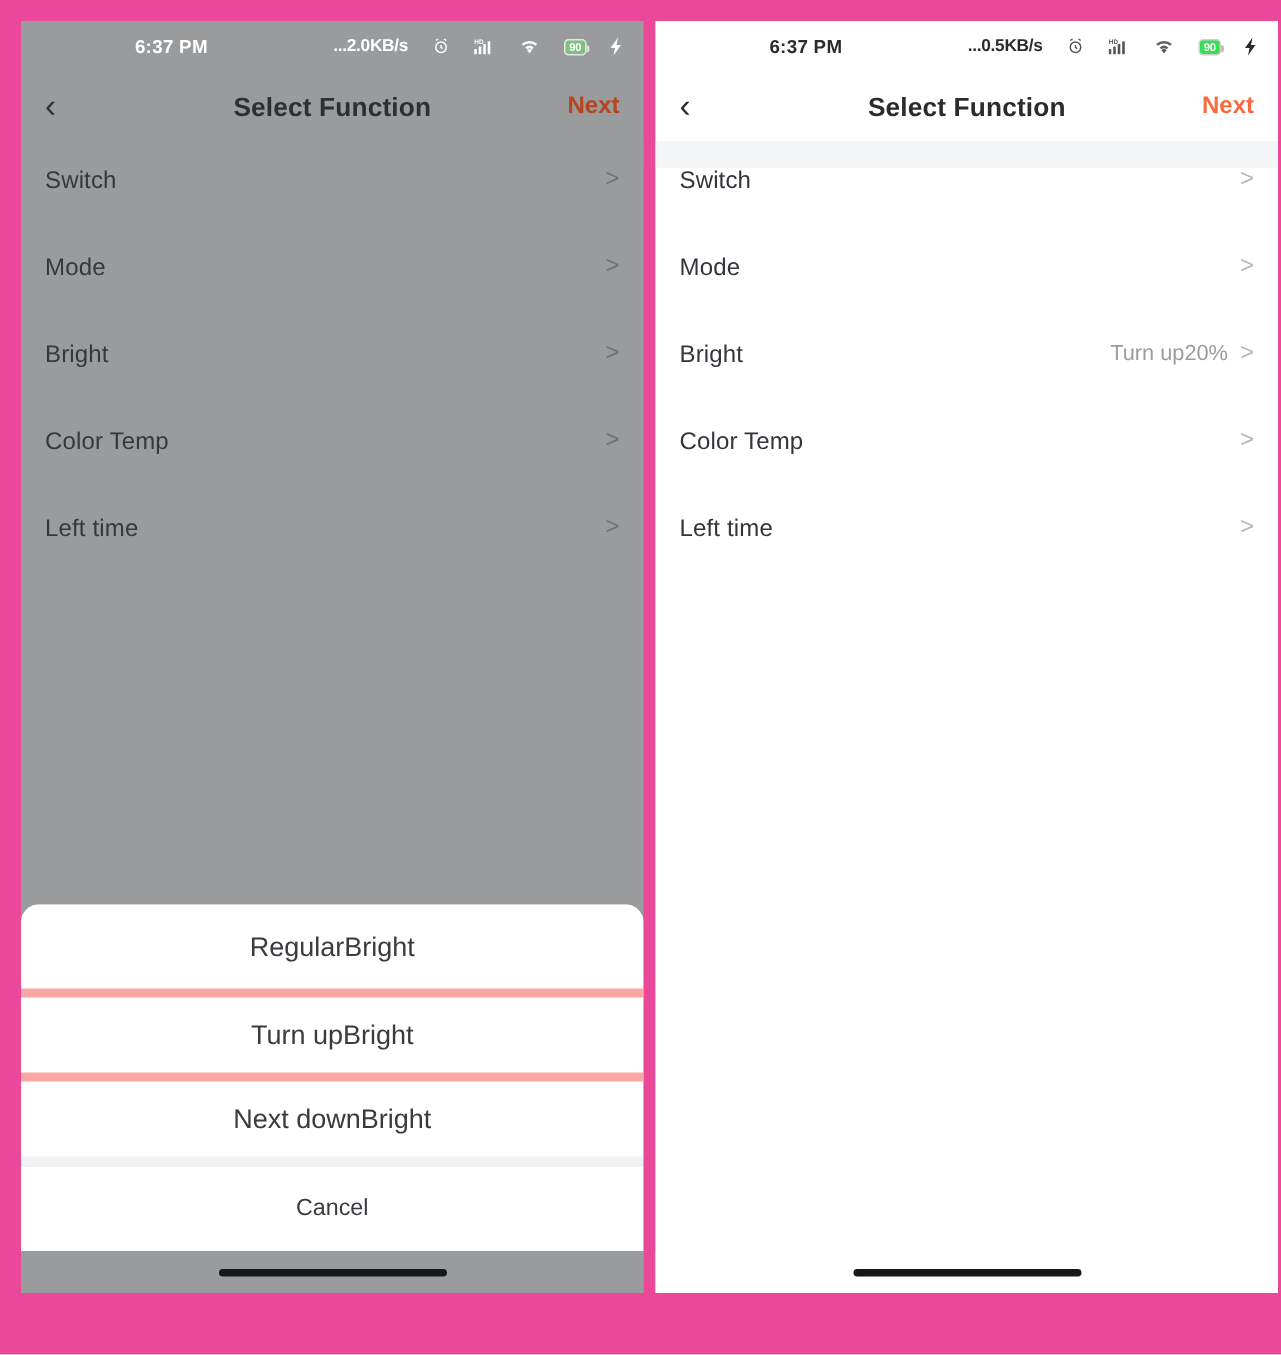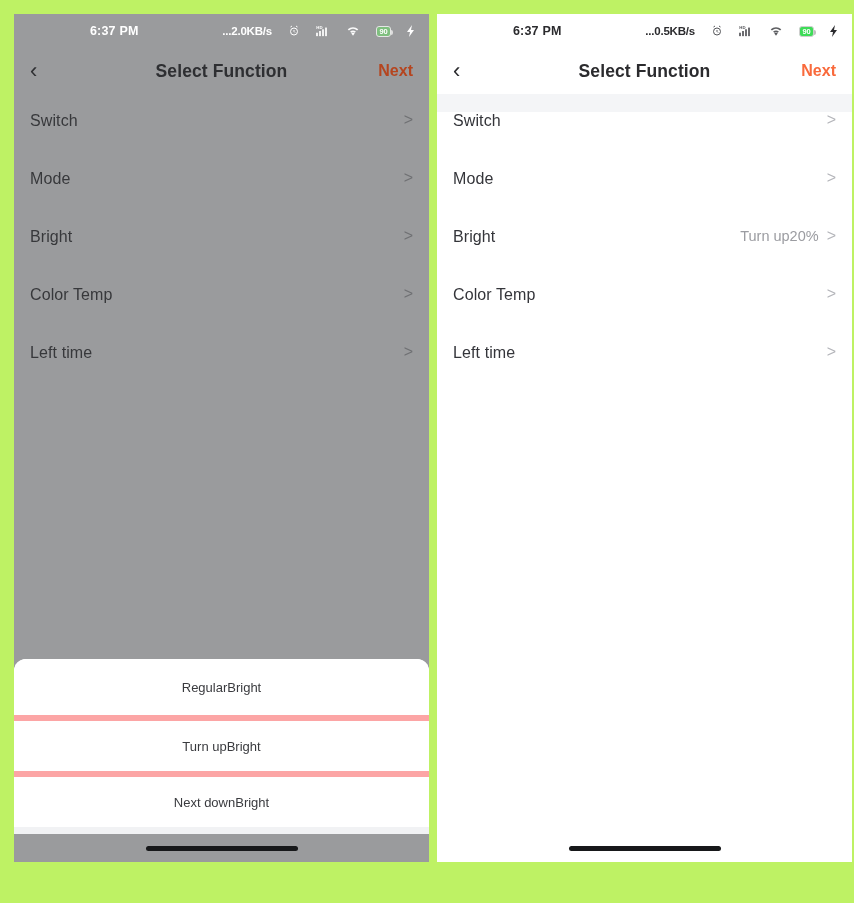--- a/index.html
+++ b/index.html
@@ -2,21 +2,21 @@
 <html><head>
 <meta charset="utf-8">
 <style>
   * { box-sizing: border-box; margin: 0; padding: 0; }
   html, body {
     width: 854px; height: 903px;
     background: #ffffff;
     font-family: "Liberation Sans", sans-serif;
     overflow: hidden;
   }
-  .stage { position: relative; width: 854px; height: 903px; background: #bef264; }
+  .stage { position: relative; width: 854px; height: 903px; background: #ec4899; }
 
   
   .phone {
     position: absolute;
     top: 14px;
     width: 415px;
     height: 848px;
     overflow: hidden;
   }
   .phone.left  { left: 14px;  background: #9a9b9d; }
@@ -108,21 +108,21 @@
     position: absolute;
     left: 0; right: 0; bottom: 28px;
     background: #ffffff;
     border-radius: 12px 12px 0 0;
     overflow: hidden;
     z-index: 5;
   }
   .sheet-opt {
     height: 56px;
     display: flex; align-items: center; justify-content: center;
-    font-size: 13px;
+    font-size: 18px;
     color: #3a3b3f;
     cursor: pointer;
     background: #ffffff;
   }
   .sheet-opt + .sheet-opt { border-top: 6px solid #fca5a5; }
   .sheet-gap { height: 7px; background: #f1f2f4; }
   .sheet-cancel {
     height: 56px;
     display: flex; align-items: center; justify-content: center;
     font-size: 15.5px;
@@ -216,20 +216,21 @@
 
       <div class="home-area">
         <div class="home-bar"></div>
       </div>
 
       <div class="sheet">
         <div class="sheet-opt">RegularBright</div>
         <div class="sheet-opt">Turn upBright</div>
         <div class="sheet-opt">Next downBright</div>
         <div class="sheet-gap"></div>
+        <div class="sheet-cancel">Cancel</div>
       </div>
 
     </div>
   </div>
 
   <div class="phone right">
     <div class="screen">
 
       <div class="statusbar">
         <div class="sb-time">6:37 PM</div>

